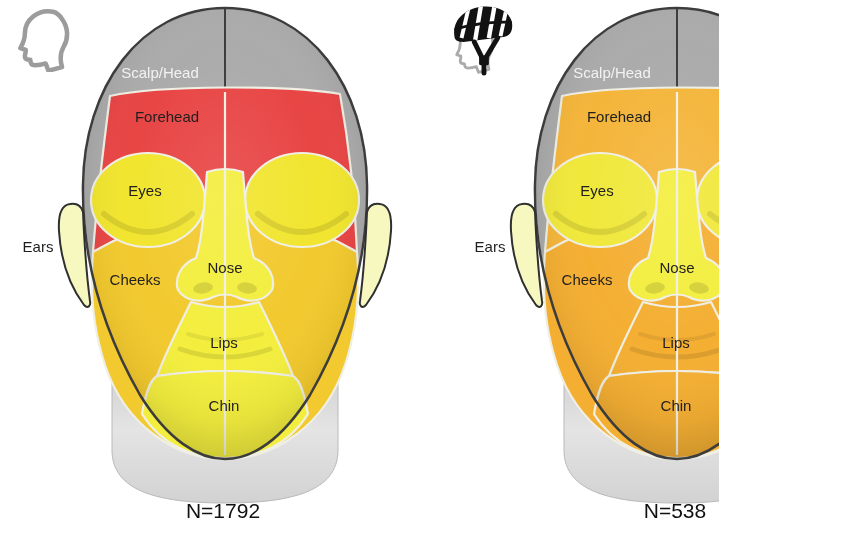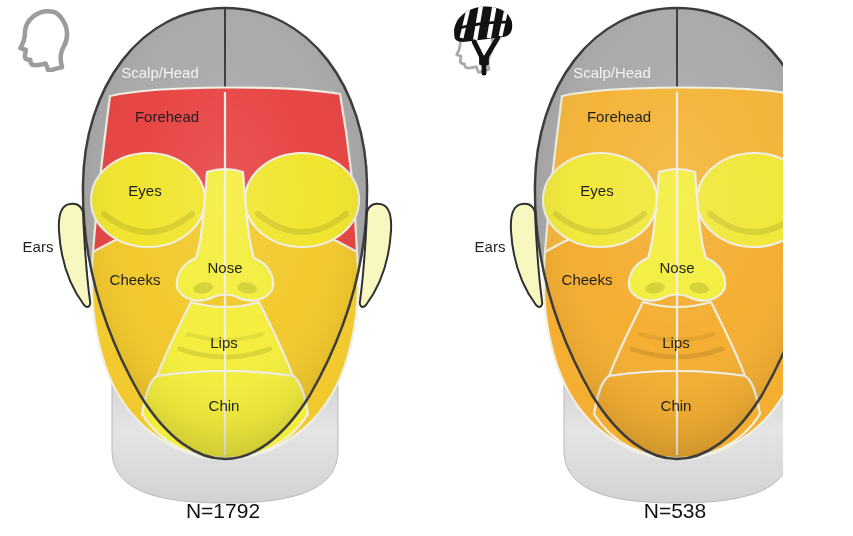--- a/index.html
+++ b/index.html
@@ -1,17 +1,17 @@
 <!DOCTYPE html>
 <html><head>
 <meta charset="utf-8">
 <style>
   html,body{margin:0;padding:0;background:#ffffff;}
   #stage{
-    position:relative;width:783px;height:536px;background:#ffffff;
+    position:relative;width:719px;height:536px;background:#ffffff;
     overflow:hidden;font-family:"Liberation Sans",sans-serif;
   }
   .panel-svg{position:absolute;top:0;}
   #panel0{left:0;}
   #panel1{left:452px;}
   .corner-icon{position:absolute;}
   #icon-bare{left:14px;top:6px;}
   #icon-helmet{left:444px;top:0px;}
   .region{stroke:#F0EFE4;stroke-width:2.2;stroke-linejoin:round;}
   .region-label{font-size:15px;fill:#1f1f1f;}

